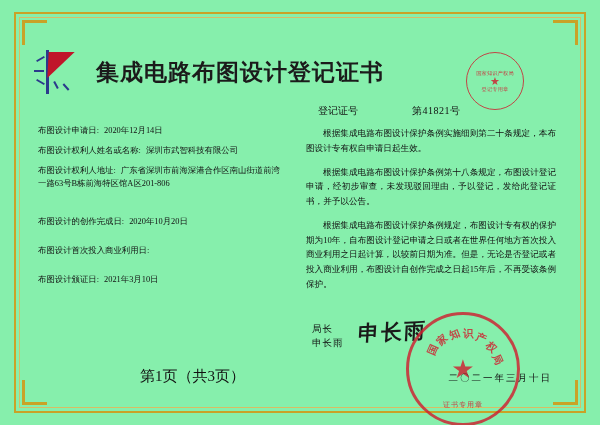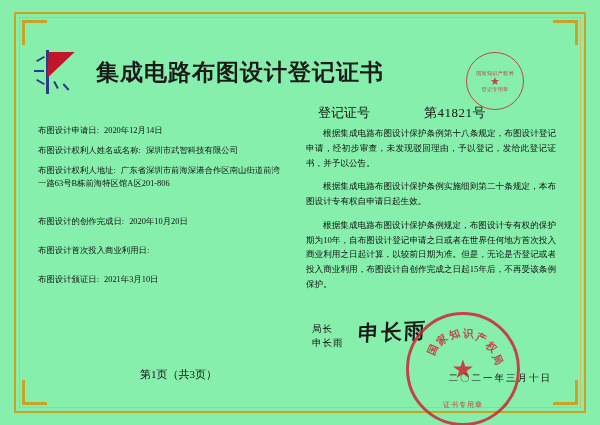--- a/index.html
+++ b/index.html
@@ -103,21 +103,21 @@
     color: #1b1b1b;
     white-space: nowrap;
   }
 
   
   .regline {
     position: absolute;
     left: 318px;
     top: 104px;
     font-family: "Liberation Serif", serif;
-    font-size: 13px;
+    font-size: 10px;
     color: #111;
     display: flex;
     align-items: baseline;
   }
   .regline .reg-value { margin-left: 54px; letter-spacing: 0.5px; }
 
   
   .left-col {
     position: absolute;
     left: 38px;
@@ -202,21 +202,21 @@
     letter-spacing: 2px;
     color: #111;
   }
 
   
   .page-num {
     position: absolute;
     left: 140px;
     top: 367px;
     font-family: "Liberation Serif", serif;
-    font-size: 11px;
+    font-size: 15px;
     color: #111;
     text-align: center;
   }
 
   
   .seal {
     position: absolute;
     border-radius: 50%;
     border: 2.2px solid #cf2030;
     color: #cf2030;
@@ -354,22 +354,22 @@
     <div class="gap-lg"></div>
     <div class="field block">
       <span class="lbl">布图设计颁证日:</span>
       <span class="val">2021年3月10日</span>
     </div>
   </div>
 
   <div class="page-num">第1页（共3页）</div>
 
   <div class="right-col">
+    <p>根据集成电路布图设计保护条例实施细则第二十条规定，本布图设计专有权自申请日起生效。</p>
     <p>根据集成电路布图设计保护条例第十八条规定，布图设计登记申请，经初步审查，未发现驳回理由，予以登记，发给此登记证书，并予以公告。</p>
-    <p>根据集成电路布图设计保护条例实施细则第二十条规定，本布图设计专有权自申请日起生效。</p>
     <p>根据集成电路布图设计保护条例规定，布图设计专有权的保护期为10年，自布图设计登记申请之日或者在世界任何地方首次投入商业利用之日起计算，以较前日期为准。但是，无论是否登记或者投入商业利用，布图设计自创作完成之日起15年后，不再受该条例保护。</p>
   </div>
 
   <div class="sign-block">
     <div class="sign-title">局长</div>
     <div class="sign-title">申长雨</div>
   </div>
   <div class="signature">申长雨</div>
 
   <div class="seal seal-big">

